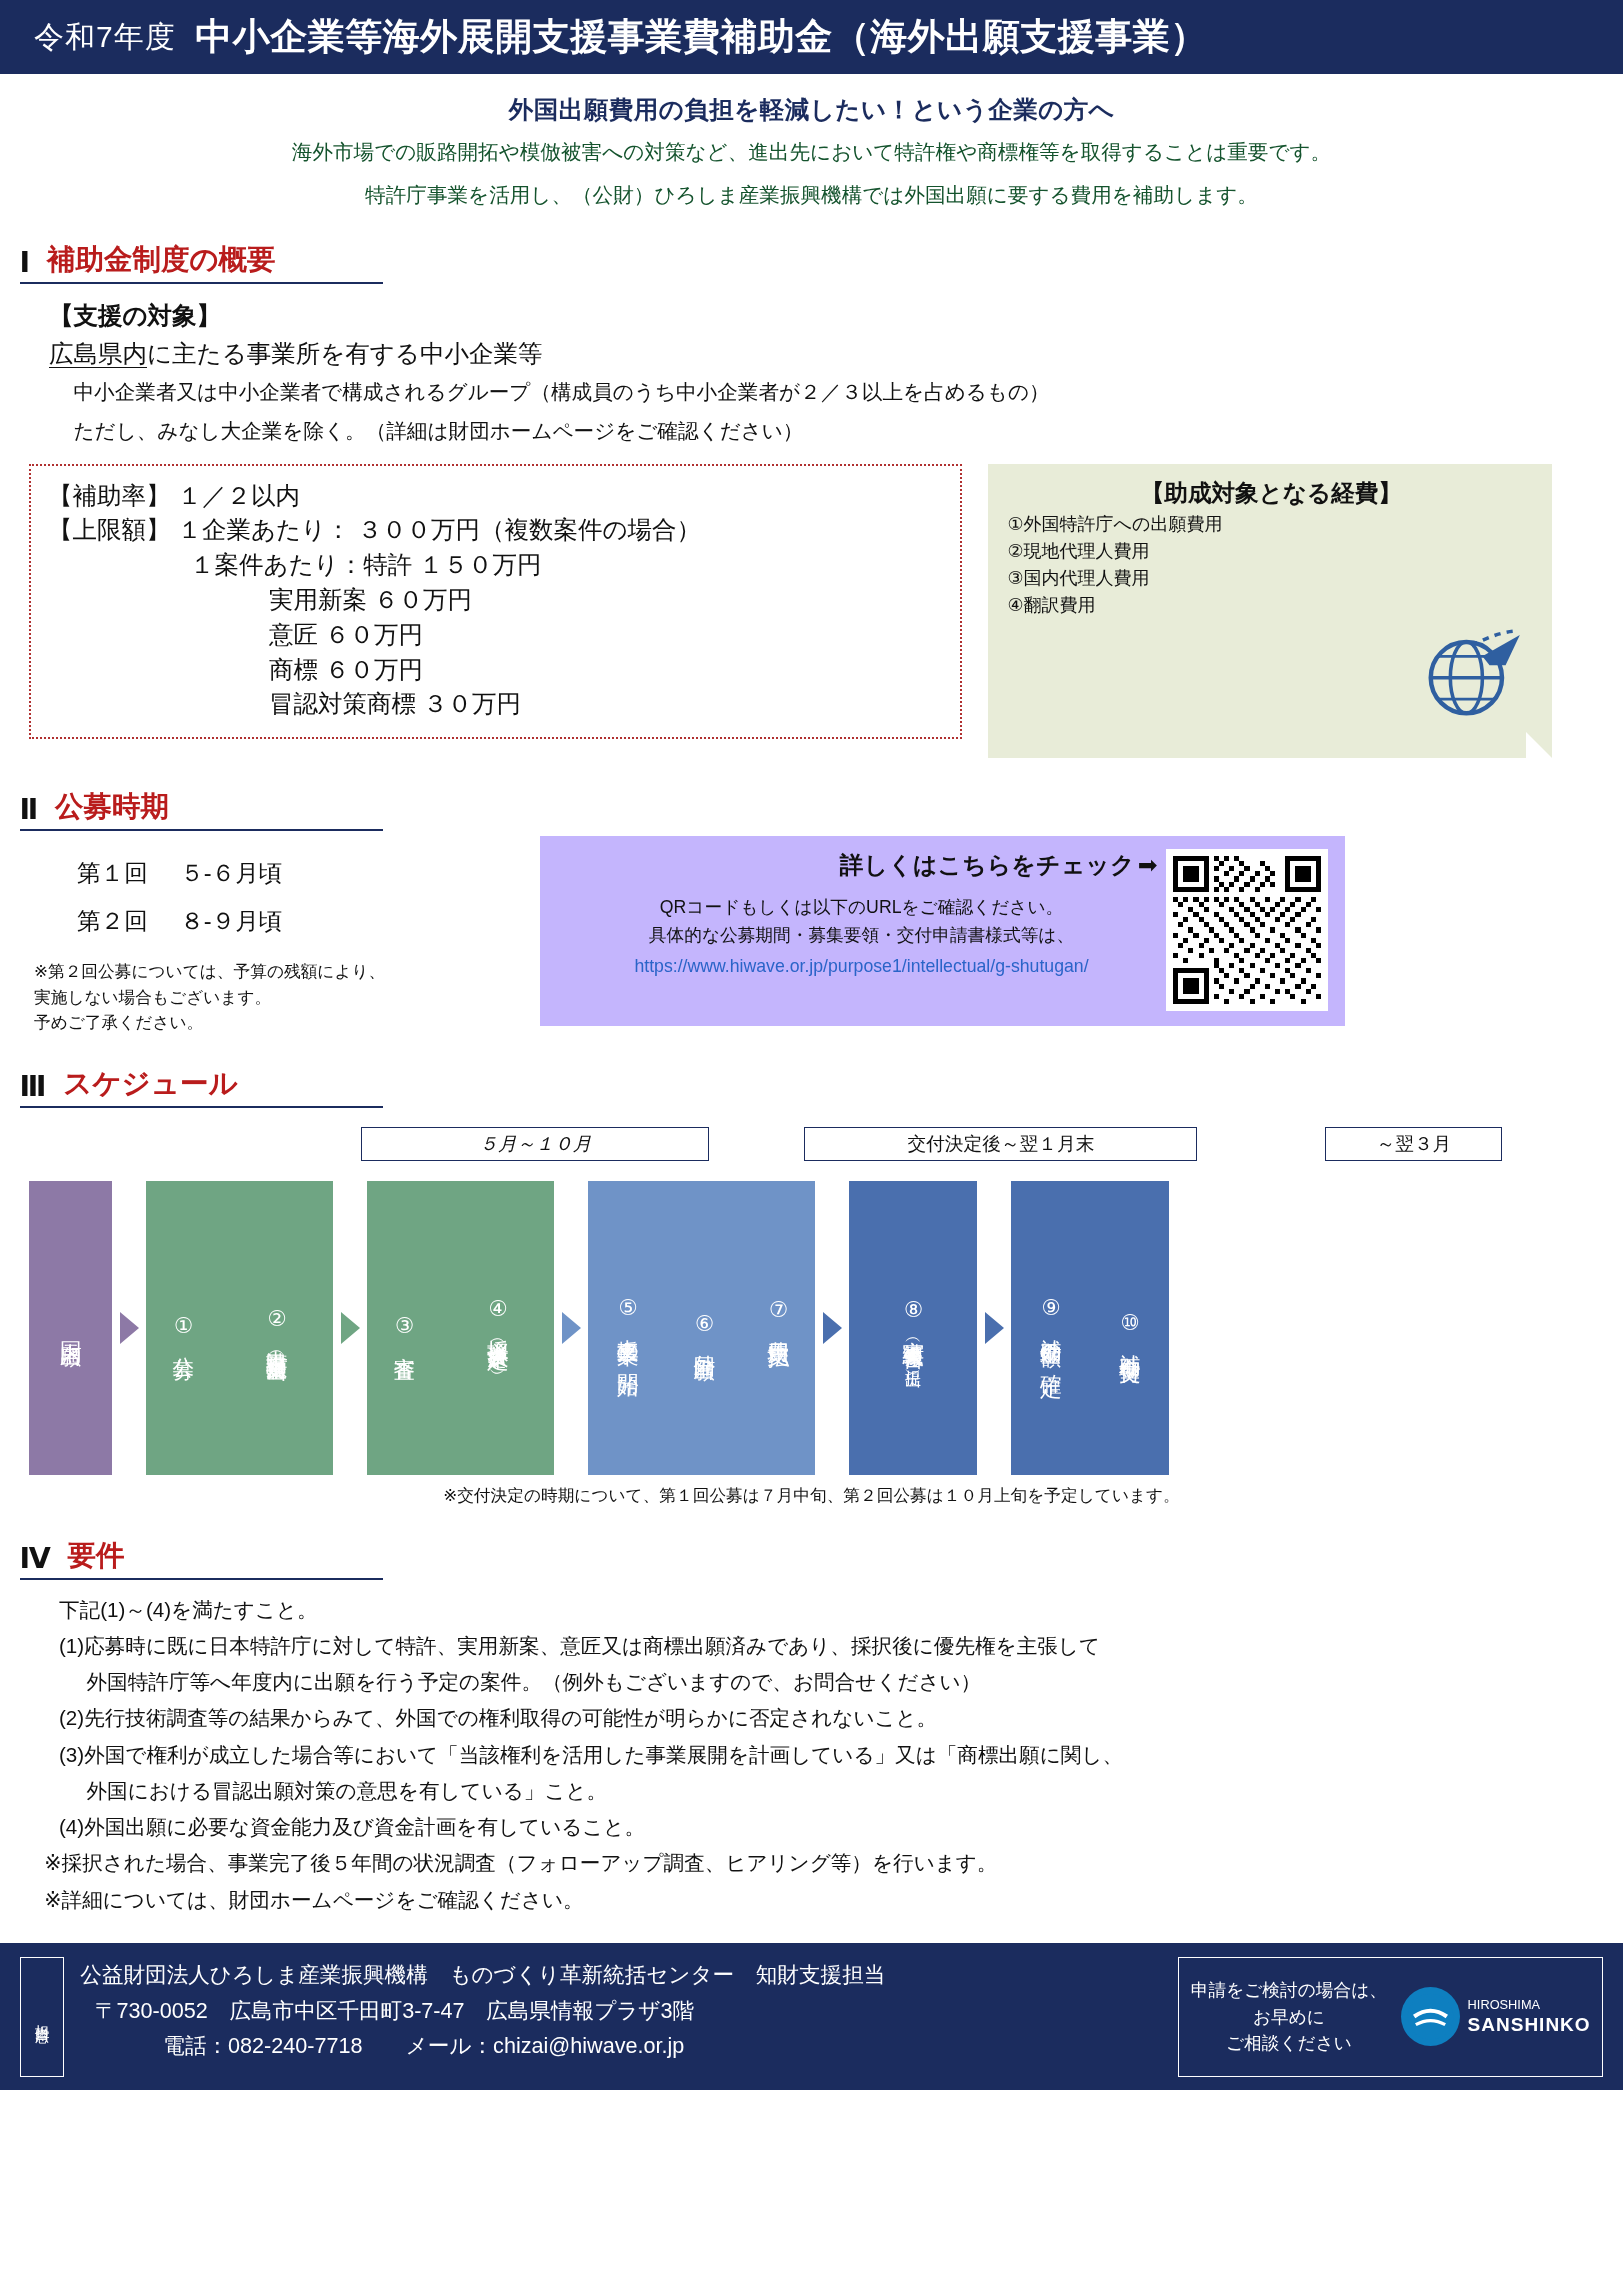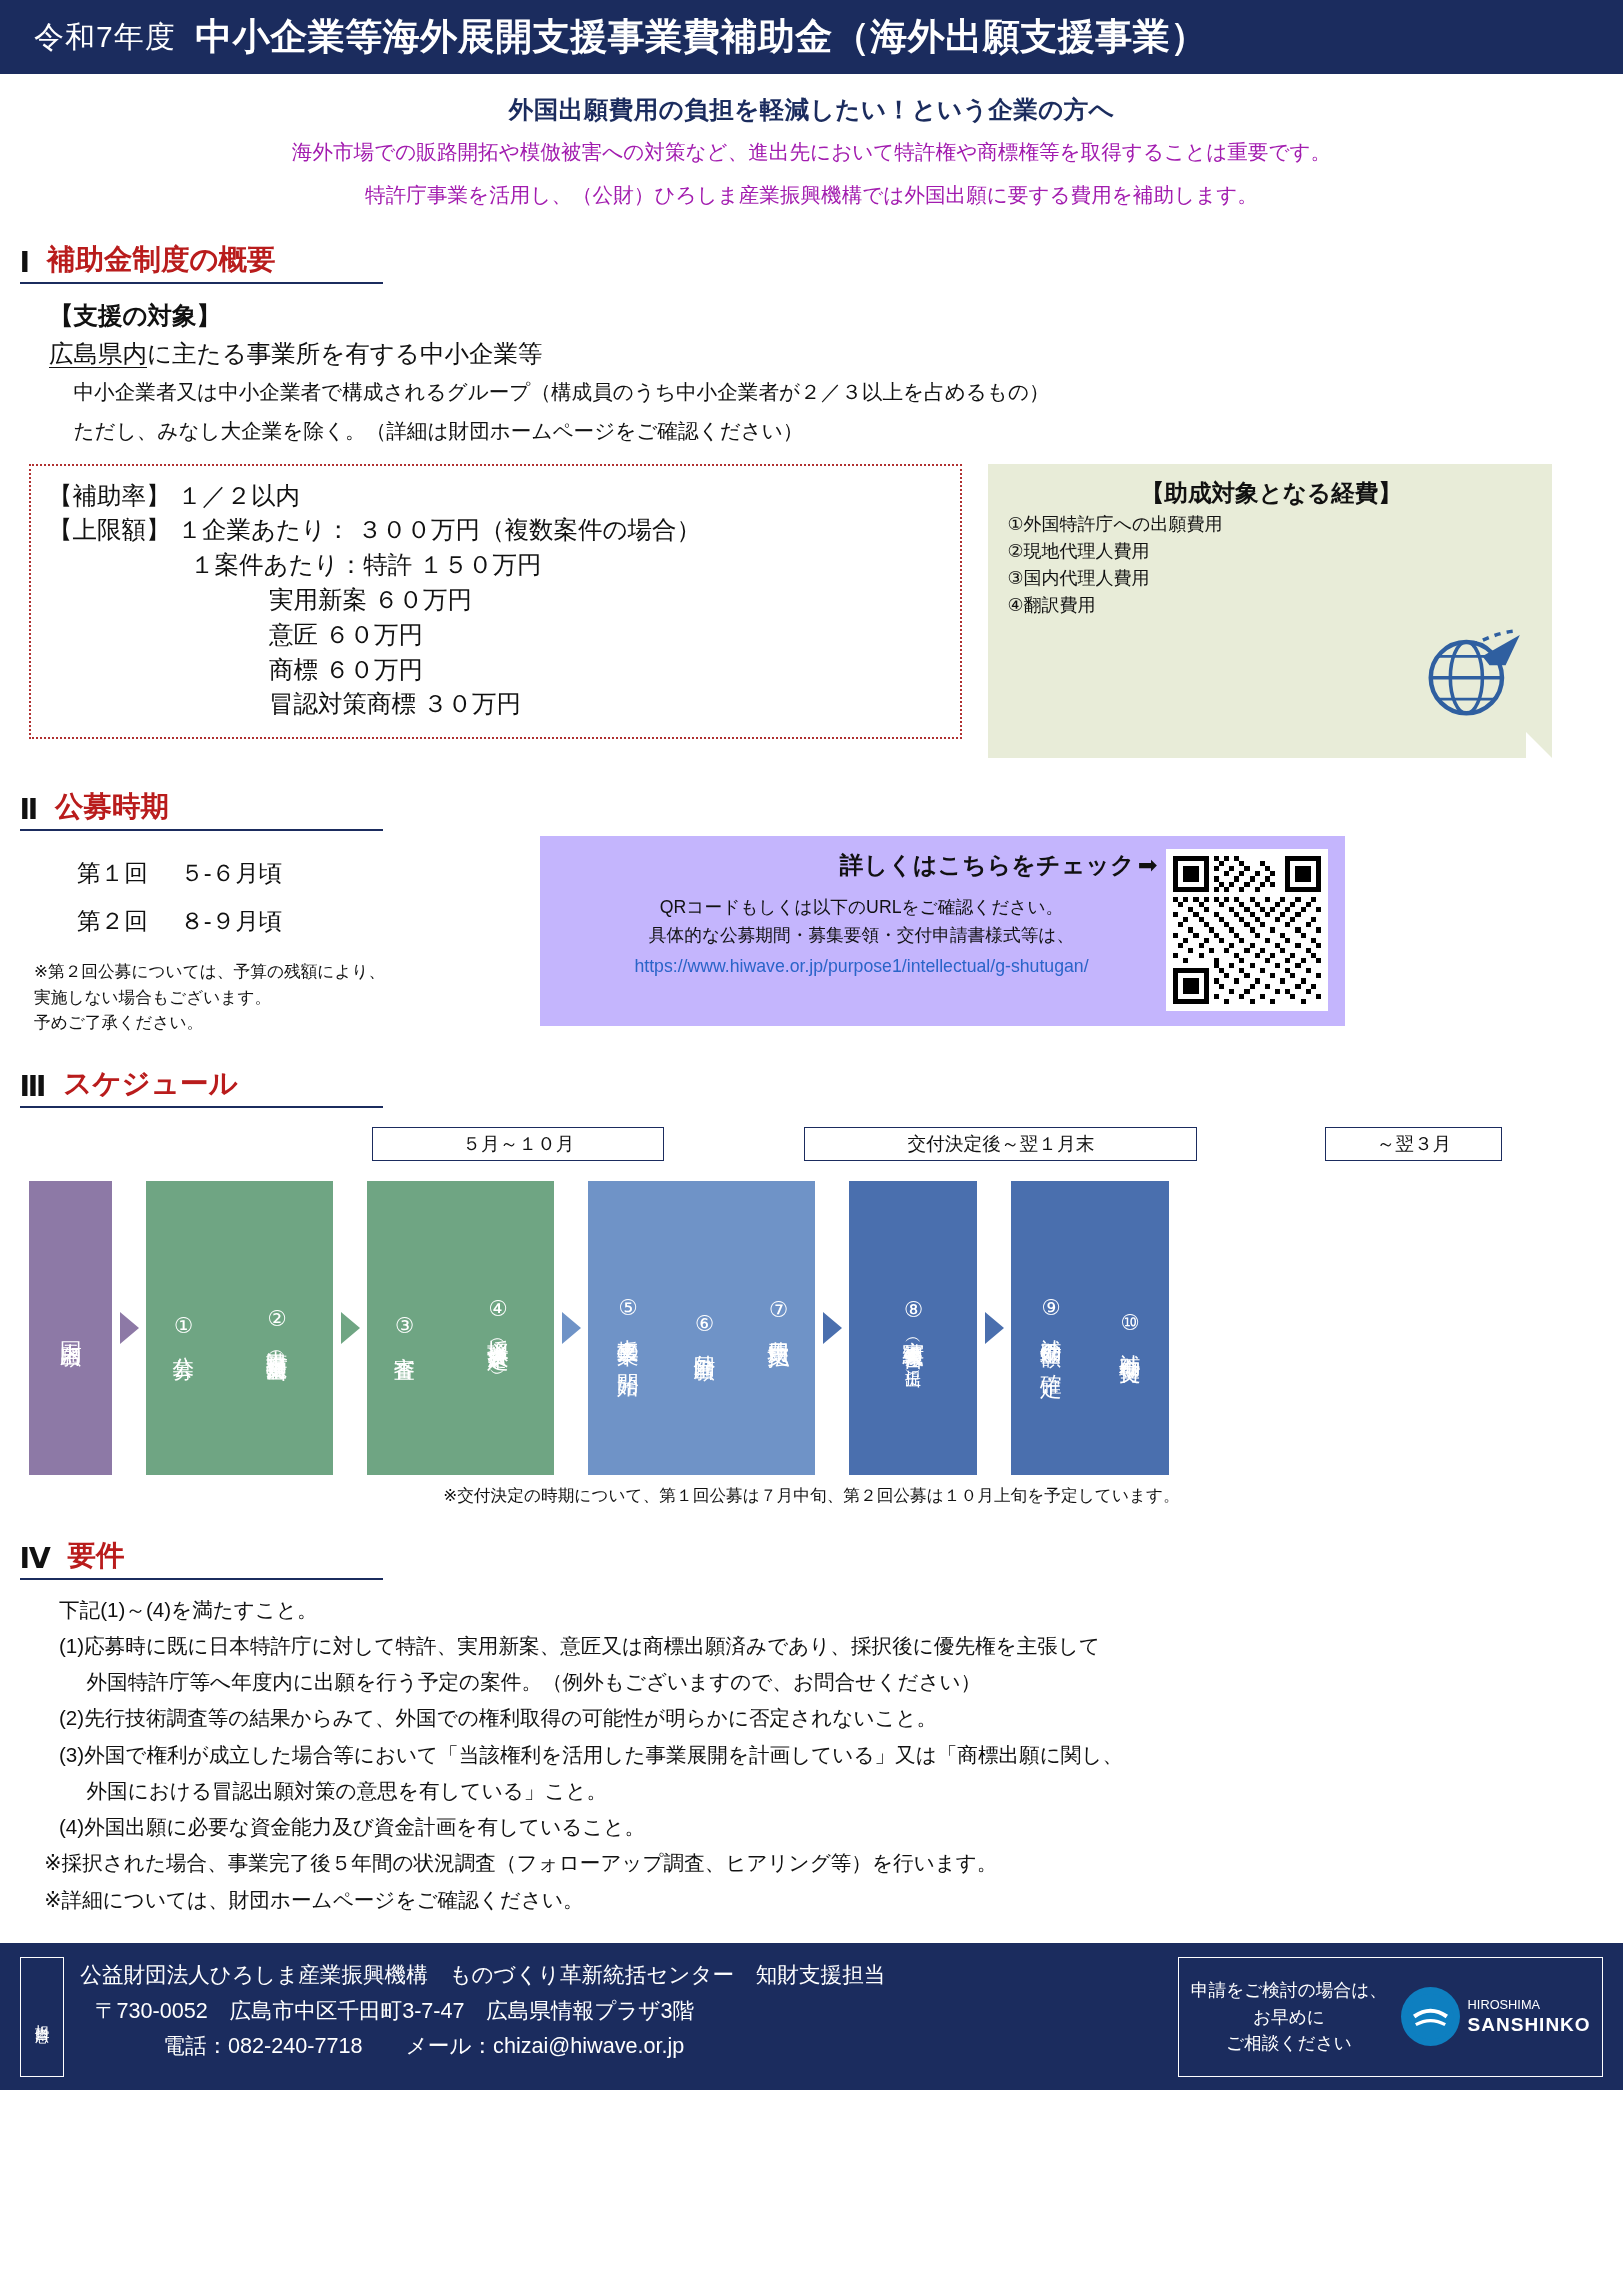--- a/index.html
+++ b/index.html
@@ -20,21 +20,21 @@
   .top-band .era{font-size:30px;letter-spacing:1px;margin-right:19.6px;}
   .top-band .maintitle{font-size:37px;font-weight:bold;letter-spacing:0.5px;}
 
   .lead{
     text-align:center;margin-top:18.7px;
   }
   .lead .catch{
     color:#1b2c5e;font-size:24.5px;font-weight:bold;letter-spacing:0.5px;
   }
   .lead p{
-    margin:10.8px 0 0 0;font-size:20.6px;line-height:1.55;color:#a21caf;
+    margin:10.8px 0 0 0;font-size:20.6px;line-height:1.55;color:#14532d;
   }
 
   
   .sec-head{
     display:flex;align-items:flex-end;margin:30px 0 0 19.6px;
     border-bottom:2px solid #1b2c5e;width:363px;padding-bottom:2.9px;
   }
   .sec-head .num{font-size:28.5px;font-weight:bold;color:#111;margin-right:16.7px;}
   .sec-head .txt{font-size:28.5px;font-weight:bold;color:#b91c1c;}
 
@@ -428,21 +428,21 @@
     </div>
   </div>
 
   <div class="sec-head">
     <span class="num">Ⅲ</span>
     <span class="txt">スケジュール</span>
   </div>
 
   <div class="sched-wrap">
     <div class="brackets">
-      <div class="bracket" style="left:343px;width:292px;">５月～１０月</div>
+      <div class="bracket" style="left:332px;width:348px;font-style:italic;">５月～１０月</div>
       <div class="bracket" style="left:775px;width:393px;">交付決定後～翌１月末</div>
       <div class="bracket" style="left:1296px;width:177px;">～翌３月</div>
     </div>
 
     <div class="flow">
       <div class="fbox" style="background:#8d79a6;width:83px;">国内出願</div>
       <div class="arrow-tri">
           <span class="tri" style="border-left:19.6px solid #8d79a6;"></span>
         </div>
 

